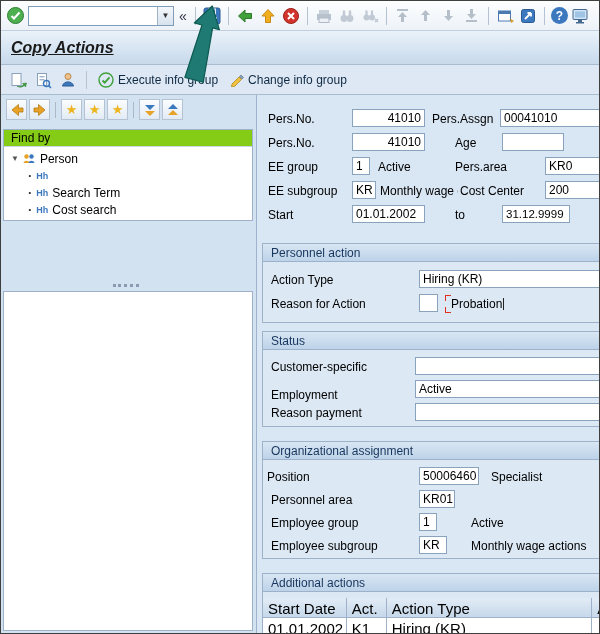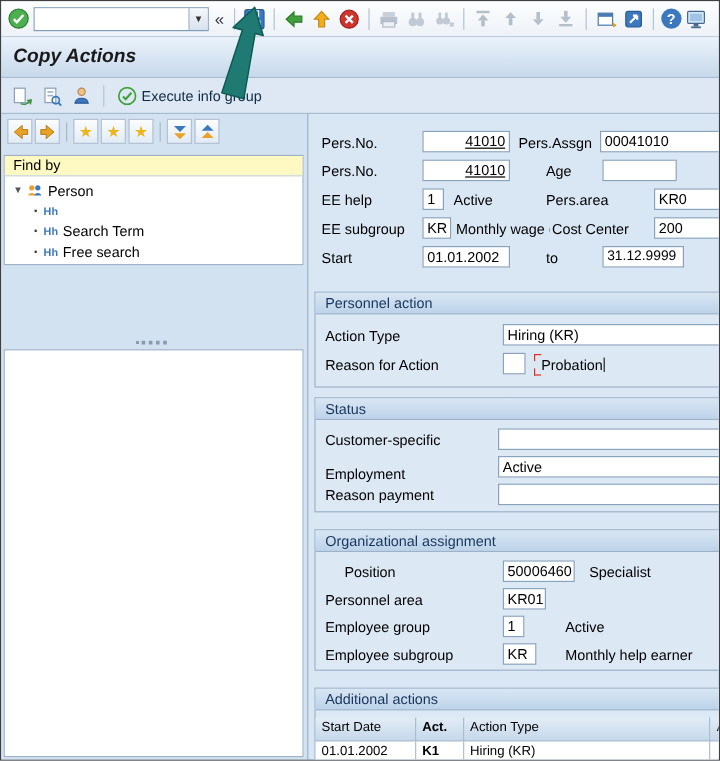--- a/index.html
+++ b/index.html
@@ -18,76 +18,76 @@
   .cmd-dd { width:16px; height:18px; background:linear-gradient(#f4f7fb,#d8e2ee); border-left:1px solid #9fb2c6;
             font-size:8px; color:#333; display:flex; align-items:center; justify-content:center; }
   .guillemet { font-size:14px; color:#334; padding:0 2px; }
   .help-circle { width:17px; height:17px; border-radius:50%; background:#3c78be; color:#fff;
                  font-size:12px; font-weight:bold; display:flex; align-items:center; justify-content:center; }
 
   
   .titlebar { position:absolute; top:30px; left:0; right:0; height:34px;
               background:linear-gradient(#eaf2fa,#c7d9eb); border-bottom:1px solid #aabccf;
               display:flex; align-items:center; padding-left:10px; }
-  .titlebar .t { font-size:16px; font-weight:bold; font-style:italic; color:#1a1a1a; }
+  .titlebar .t { font-size:16px; font-weight:bold; font-style:italic; color:#1a1a1a;text-decoration:underline; }
 
   
   .apptb { position:absolute; top:64px; left:0; right:0; height:30px; background:#dde8f4;
            border-bottom:1px solid #a8bccf; display:flex; align-items:center; gap:5px; padding:0 7px; }
   .apptb .btn { display:flex; align-items:center; gap:4px; font-size:12px; color:#102a43; padding:2px 3px; }
 
   
   .leftpanel { position:absolute; top:94px; left:0; width:256px; bottom:0;
                background:#d2e2f1; border-right:1px solid #9fb4cc; }
   .lp-icons { position:absolute; top:4px; left:5px; display:flex; align-items:center; gap:2px; }
   .lbtn { width:21px; height:21px; border:1px solid #b4c2d4; background:linear-gradient(#fbfdfe,#e2ebf5);
           display:flex; align-items:center; justify-content:center; }
   .lp-sep { width:1px; height:16px; background:#aab8c8; margin:0 3px; }
   .star { color:#edb41e; font-size:13px; line-height:13px; }
   .panelbox { position:absolute; left:2px; right:3px; background:#fff; border:1px solid #9db2c8; }
   .findbox { top:34px; height:92px; }
-  .findhdr { height:17px; background:#fef9c3; border-bottom:1px solid #c9d6e4; font-size:12px;
+  .findhdr { height:17px; background:#84cc16; border-bottom:1px solid #c9d6e4; font-size:12px;
              padding:1px 0 0 7px; color:#000; }
   .treerow { position:absolute; left:0; right:0; height:17px; font-size:12px; display:flex;
              align-items:center; white-space:nowrap; }
   .exp { font-size:8px; color:#555; margin:0 3px 0 7px; }
   .bullet { font-size:13px; font-weight:bold; color:#333; margin:0 4px 0 24px; }
   .hh { font-size:9px; font-weight:bold; color:#3c78be; margin-right:4px; }
   .dots { position:absolute; top:189px; left:112px; width:26px; border-top:3px dotted #8a9ab0; }
   .lowerbox { top:196px; bottom:2px; }
 
   
   .rightpanel { position:absolute; top:94px; left:257px; right:0; bottom:0;
                 background:#d9e6f3; overflow:hidden; }
   .lbl { position:absolute; font-size:12px; color:#000; white-space:nowrap; }
   .box { position:absolute; height:18px; background:#fff; border:1px solid #89a3bd;
          font-size:12px; line-height:16px; padding:0 3px; white-space:nowrap; overflow:hidden; }
-  .num { text-align:right;text-decoration:underline; }
+  .num { text-align:right; }
   .txt { position:absolute; font-size:12px; color:#000; white-space:nowrap; }
   .headrow { position:absolute; left:0; right:0; height:20px; }
 
   .section { position:absolute; left:4px; width:430px; background:#dce8f4; border:1px solid #9db2c8; }
   .sec-h { height:18px; background:linear-gradient(#d9e6f3,#bdd3e9); border-bottom:1px solid #9db2c8;
            font-size:12px; color:#17365d; padding:2px 0 0 8px; }
   .srow { position:absolute; left:0; right:0; height:20px; }
 
   .probation { position:relative; font-size:12px; }
   .probation::before { content:""; position:absolute; left:-6px; top:-2px; width:5px; height:5px;
                        border-left:1px solid #e03020; border-top:1px solid #e03020; }
   .probation::after { content:""; position:absolute; left:-6px; bottom:-2px; width:5px; height:5px;
                       border-left:1px solid #e03020; border-bottom:1px solid #e03020; }
   .caret { display:inline-block; width:1px; height:12px; background:#222; vertical-align:-2px; margin-left:1px; }
 
   .table { position:absolute; left:0; right:-1px; top:24px; }
   .trow { display:flex; height:20px; }
-  .tcell { border-right:1px solid #9db2c8; border-bottom:1px solid #9db2c8; font-size:11px;
+  .tcell { border-right:1px solid #9db2c8; border-bottom:1px solid #9db2c8; font-size:15px;
            padding:2px 0 0 5px; white-space:nowrap; overflow:hidden; }
   .thead .tcell { background:linear-gradient(#e2ecf6,#c6d8ea); }
   .tbody .tcell { background:#fff; }
-  .c0 { width:84px; } .c1 { width:40px;font-weight:bold; } .c2 { width:206px; } .c3 { width:100px; }
+  .c0 { width:84px; } .c1 { width:40px; } .c2 { width:206px; } .c3 { width:100px; }
 
   
   .annot { position:absolute; left:197px; top:4px; width:44px; height:80px; z-index:60;
            transform:rotate(15deg); transform-origin:14px 2px; pointer-events:none; }
 </style>
 </head>
 <body>
 
 <div class="window">
 
@@ -239,20 +239,27 @@
           <path d="M3.5 15 C4.5 9.5 13.5 9.5 14.5 15 Z" fill="#3c78be" stroke="#2a5a94"></path>
         </svg>
     </span>
     <span class="tb-sep"></span>
     <span class="btn">
       <svg width="16" height="16">
           <circle cx="8" cy="8" r="7" fill="none" stroke="#3fa03c" stroke-width="1.4"></circle>
           <path d="M4.5 8.5l2.2 2.2 4.8-5.4" stroke="#3fa03c" stroke-width="1.8" fill="none"></path>
         </svg>
       <span>Execute info group</span>
+    </span>
+    <span class="btn">
+      <svg width="15" height="15">
+          <path d="M3 12 L10 5 L12.5 7.5 L5.5 14.5 L2.5 15 Z" fill="#f0c040" stroke="#b08820" stroke-width="0.8"></path>
+          <path d="M10.5 4.5 L12 3 L14.5 5.5 L13 7 Z" fill="#8aa0b8" stroke="#5a7088" stroke-width="0.6"></path>
+        </svg>
+      <span>Change info group</span>
     </span>
   </div>
 
   <div class="leftpanel">
     <div class="lp-icons">
       <span class="lbtn">
         <svg width="16" height="16">
             <path d="M9.5 2.5 L3 8 L9.5 13.5 L9.5 10 L14 10 L14 6 L9.5 6 Z" fill="#e8a228" stroke="#b57a10" stroke-width="0.8"></path>
           </svg>
       </span>
@@ -303,21 +310,21 @@
         <span class="hh">Hh</span>
       </div>
       <div class="treerow" style="top:54px;">
         <span class="bullet">·</span>
         <span class="hh">Hh</span>
         <span>Search Term</span>
       </div>
       <div class="treerow" style="top:71px;">
         <span class="bullet">·</span>
         <span class="hh">Hh</span>
-        <span>Free search</span>
+        <span>Cost search</span>
       </div>
     </div>
 
     <div class="dots"></div>
     <div class="panelbox lowerbox"></div>
   </div>
 
   <div class="rightpanel">
 
     <div class="headrow" style="top:14px;">
@@ -326,21 +333,21 @@
       <span class="lbl" style="left:174px; top:3px;">Pers.Assgn</span>
       <span class="box" style="left:242px; top:0; width:110px;">00041010</span>
     </div>
     <div class="headrow" style="top:38px;">
       <span class="lbl" style="left:10px; top:3px;">Pers.No.</span>
       <span class="box num" style="left:94px; top:0; width:73px;">41010</span>
       <span class="lbl" style="left:197px; top:3px;">Age</span>
       <span class="box" style="left:244px; top:0; width:62px;"></span>
     </div>
     <div class="headrow" style="top:62px;">
-      <span class="lbl" style="left:10px; top:3px;">EE help</span>
+      <span class="lbl" style="left:10px; top:3px;">EE group</span>
       <span class="box" style="left:94px; top:0; width:18px;">1</span>
       <span class="txt" style="left:120px; top:3px; width:74px; overflow:hidden;">Active</span>
       <span class="lbl" style="left:197px; top:3px;">Pers.area</span>
       <span class="box" style="left:287px; top:0; width:80px;">KR0</span>
     </div>
     <div class="headrow" style="top:86px;">
       <span class="lbl" style="left:10px; top:3px;">EE subgroup</span>
       <span class="box" style="left:94px; top:0; width:24px;">KR</span>
       <span class="txt" style="left:122px; top:3px; width:78px; overflow:hidden;">Monthly wage ear</span>
       <span class="lbl" style="left:202px; top:3px;">Cost Center</span>
@@ -378,37 +385,37 @@
       </div>
       <div class="srow" style="top:71px;">
         <span class="lbl" style="left:8px; top:3px;">Reason payment</span>
         <span class="box" style="left:152px; top:0; width:266px;"></span>
       </div>
     </div>
 
     <div class="section" style="top:346px; height:118px;">
       <div class="sec-h">Organizational assignment</div>
       <div class="srow" style="top:25px;">
-        <span class="lbl" style="left:24px; top:3px;">Position</span>
+        <span class="lbl" style="left:4px; top:3px;">Position</span>
         <span class="box" style="left:156px; top:0; width:60px;">50006460</span>
         <span class="txt" style="left:228px; top:3px;">Specialist</span>
       </div>
       <div class="srow" style="top:48px;">
         <span class="lbl" style="left:8px; top:3px;">Personnel area</span>
         <span class="box" style="left:156px; top:0; width:36px;">KR01</span>
       </div>
       <div class="srow" style="top:71px;">
         <span class="lbl" style="left:8px; top:3px;text-align:center;">Employee group</span>
         <span class="box" style="left:156px; top:0; width:18px;">1</span>
         <span class="txt" style="left:208px; top:3px;">Active</span>
       </div>
       <div class="srow" style="top:94px;">
         <span class="lbl" style="left:8px; top:3px;">Employee subgroup</span>
         <span class="box" style="left:156px; top:0; width:28px;">KR</span>
-        <span class="txt" style="left:208px; top:3px;">Monthly help earner</span>
+        <span class="txt" style="left:208px; top:3px;">Monthly wage actions</span>
       </div>
     </div>
 
     <div class="section" style="top:478px; height:160px;">
       <div class="sec-h">Additional actions</div>
       <div class="table">
         <div class="trow thead">
           <div class="tcell c0">Start Date</div>
           <div class="tcell c1">Act.</div>
           <div class="tcell c2">Action Type</div>

